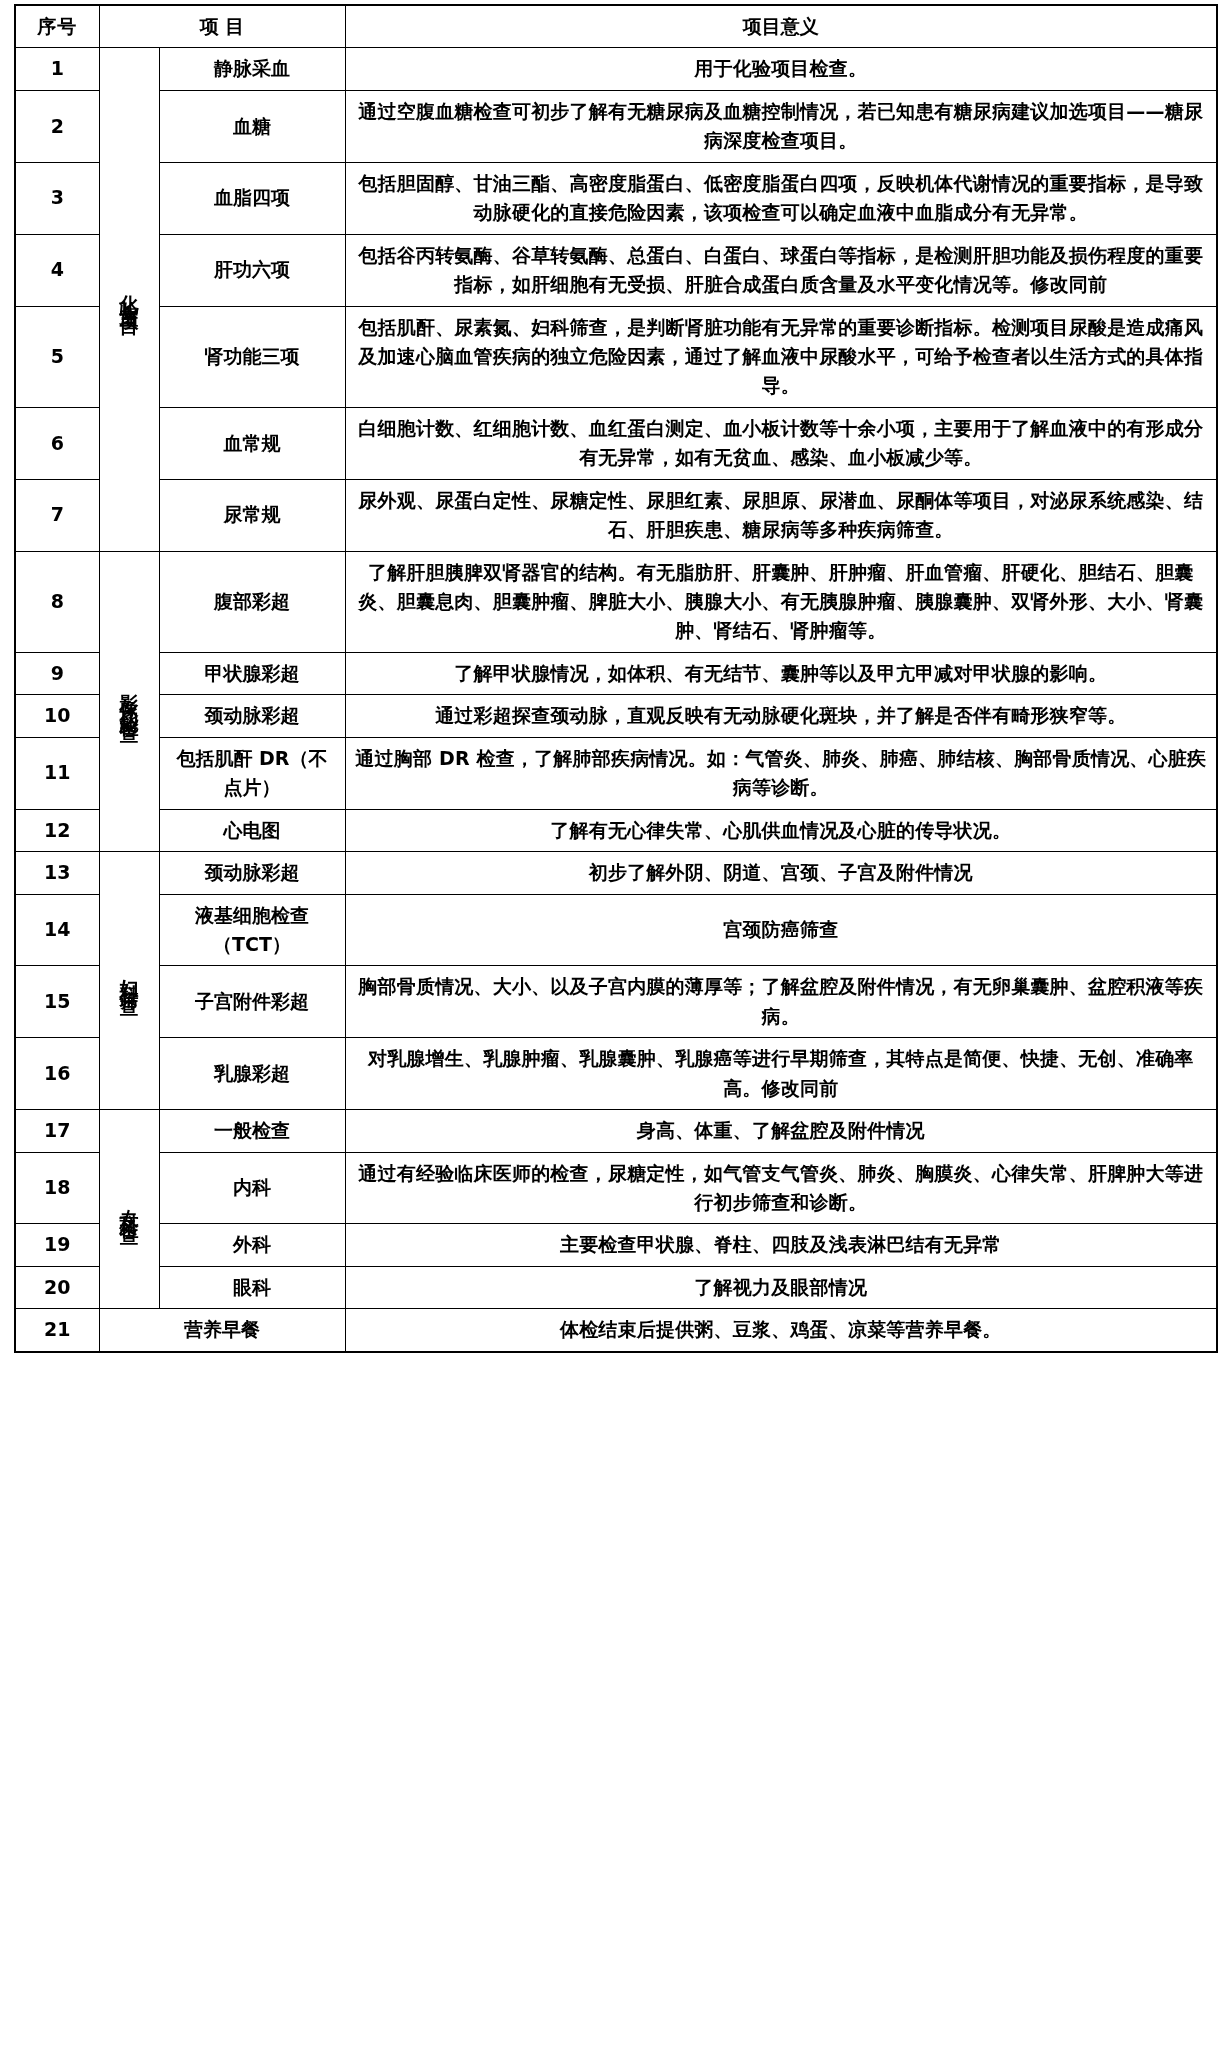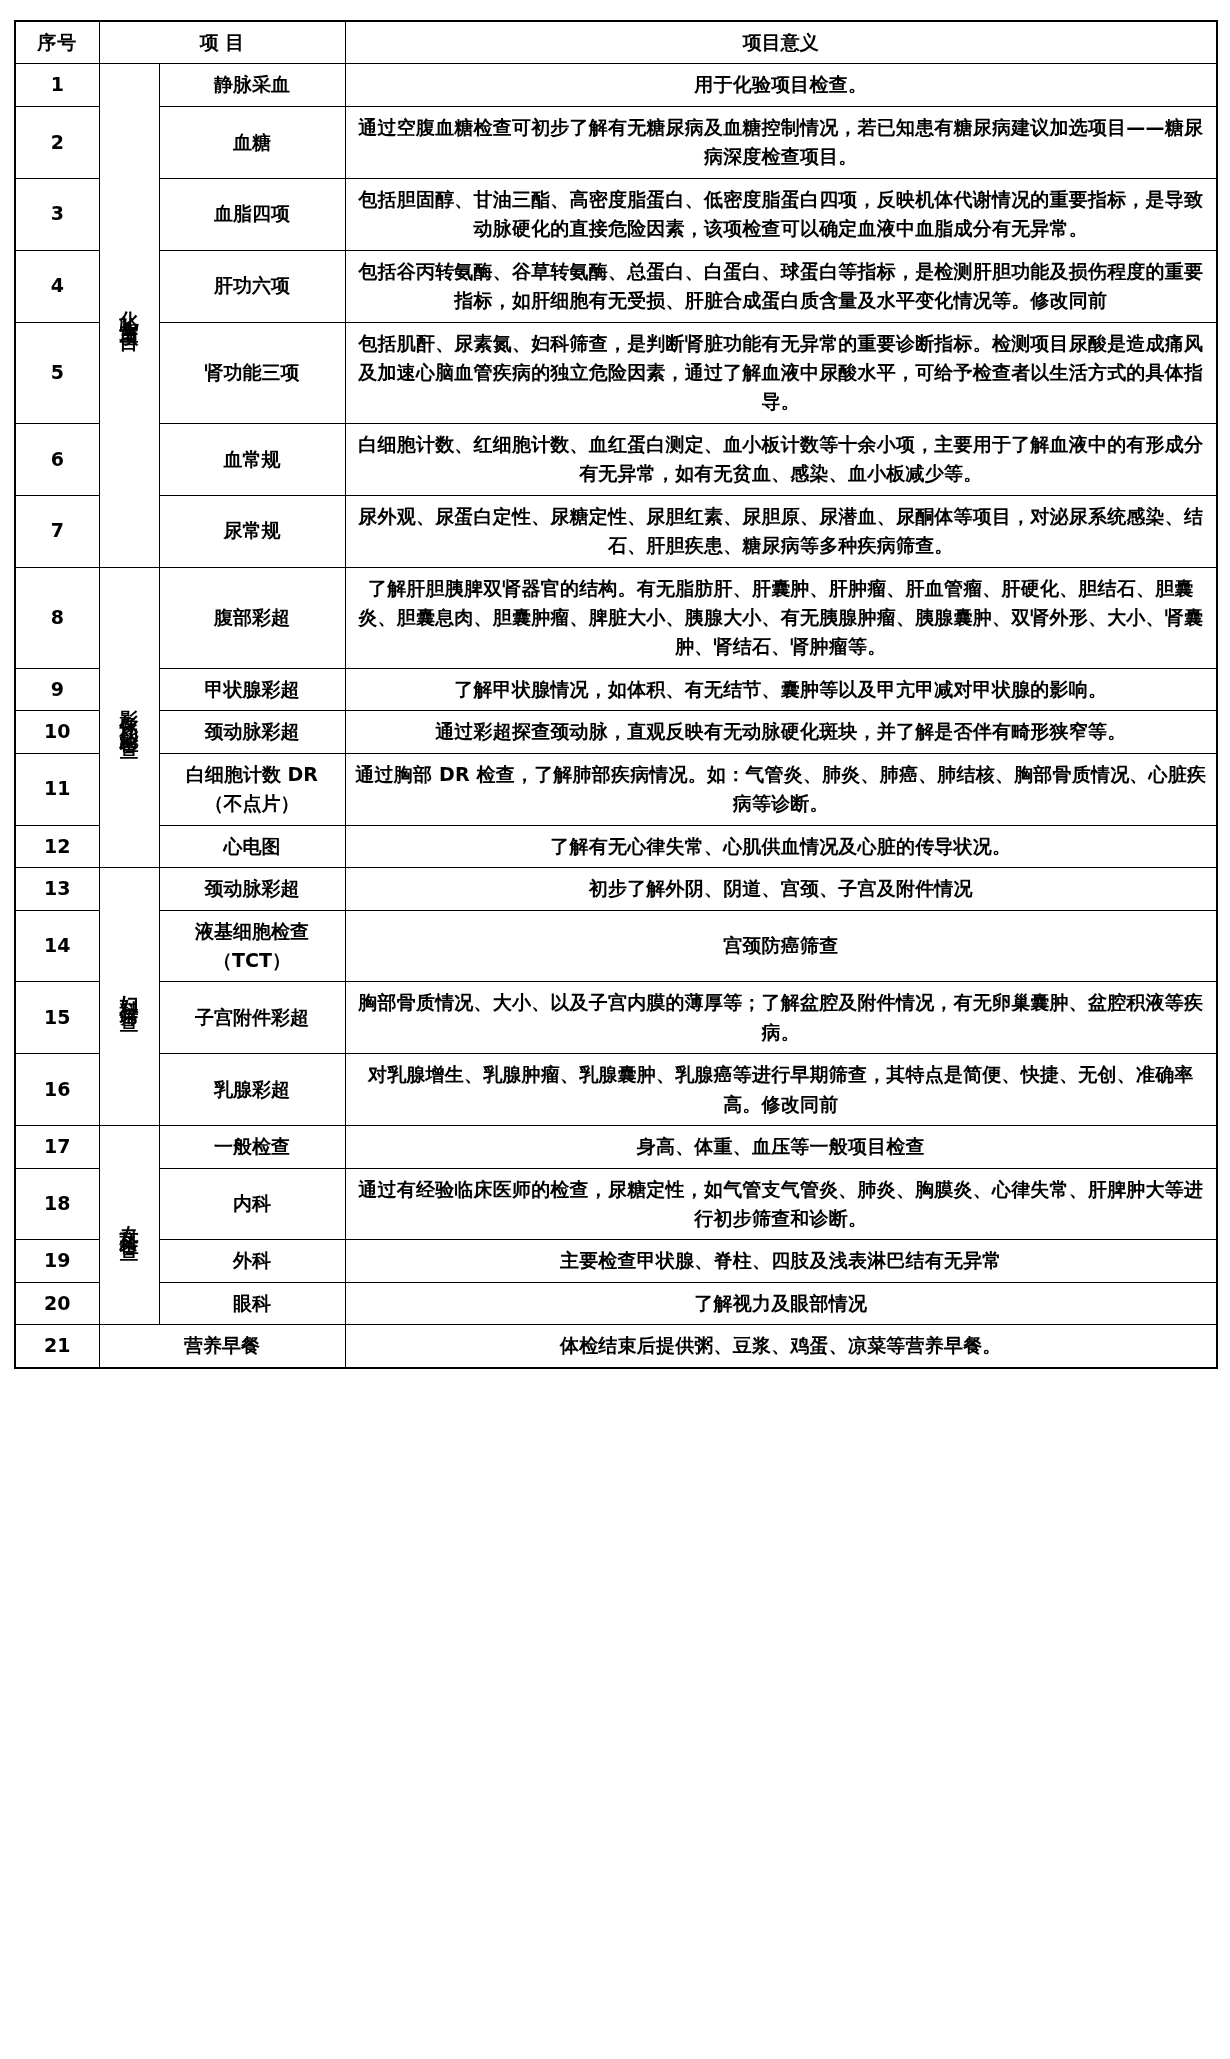--- a/index.html
+++ b/index.html
@@ -9,21 +9,21 @@
   }
   body {
     width: 1230px;
     font-family: "DejaVu Sans", "Liberation Sans", sans-serif;
     color: #000000;
   }
   .page {
     width: 1060px;
     min-height: 2059px;
     box-sizing: border-box;
-    padding: 20px 14px 10px 14px;
+    padding: 4px 14px 10px 14px;
     background: #ffffff;
   }
   table.exam {
     border-collapse: collapse;
     width: 1202px;
     table-layout: fixed;
     border: 2px solid #000;
   }
   table.exam td, table.exam th {
     border: 1px solid #000;
@@ -168,21 +168,21 @@
       </tr>
 
       <tr>
         <td class="cell-no">10</td>
         <td class="cell-item">颈动脉彩超</td>
         <td class="cell-desc">通过彩超探查颈动脉，直观反映有无动脉硬化斑块，并了解是否伴有畸形狭窄等。</td>
       </tr>
 
       <tr>
         <td class="cell-no">11</td>
-        <td class="cell-item item-2line">白细胞计数 DR（不点片）</td>
+        <td class="cell-item item-2line">包括肌酐 DR（不点片）</td>
         <td class="cell-desc">通过胸部 DR 检查，了解肺部疾病情况。如：气管炎、肺炎、肺癌、肺结核、胸部骨质情况、心脏疾病等诊断。</td>
       </tr>
 
       <tr>
         <td class="cell-no">12</td>
         <td class="cell-item">心电图</td>
         <td class="cell-desc">了解有无心律失常、心肌供血情况及心脏的传导状况。</td>
       </tr>
 
       <tr>
@@ -211,21 +211,21 @@
         <td class="cell-item">乳腺彩超</td>
         <td class="cell-desc">对乳腺增生、乳腺肿瘤、乳腺囊肿、乳腺癌等进行早期筛查，其特点是简便、快捷、无创、准确率高。修改同前</td>
       </tr>
 
       <tr>
         <td class="cell-no">17</td>
         <td class="cell-grp" rowspan="4">
           <span class="vert">专科检查</span>
         </td>
         <td class="cell-item">一般检查</td>
-        <td class="cell-desc">身高、体重、血压等一般项目检查</td>
+        <td class="cell-desc">身高、体重、了解盆腔及附件情况</td>
       </tr>
 
       <tr>
         <td class="cell-no">18</td>
         <td class="cell-item">内科</td>
         <td class="cell-desc">通过有经验临床医师的检查，尿糖定性，如气管支气管炎、肺炎、胸膜炎、心律失常、肝脾肿大等进行初步筛查和诊断。</td>
       </tr>
 
       <tr>
         <td class="cell-no">19</td>

